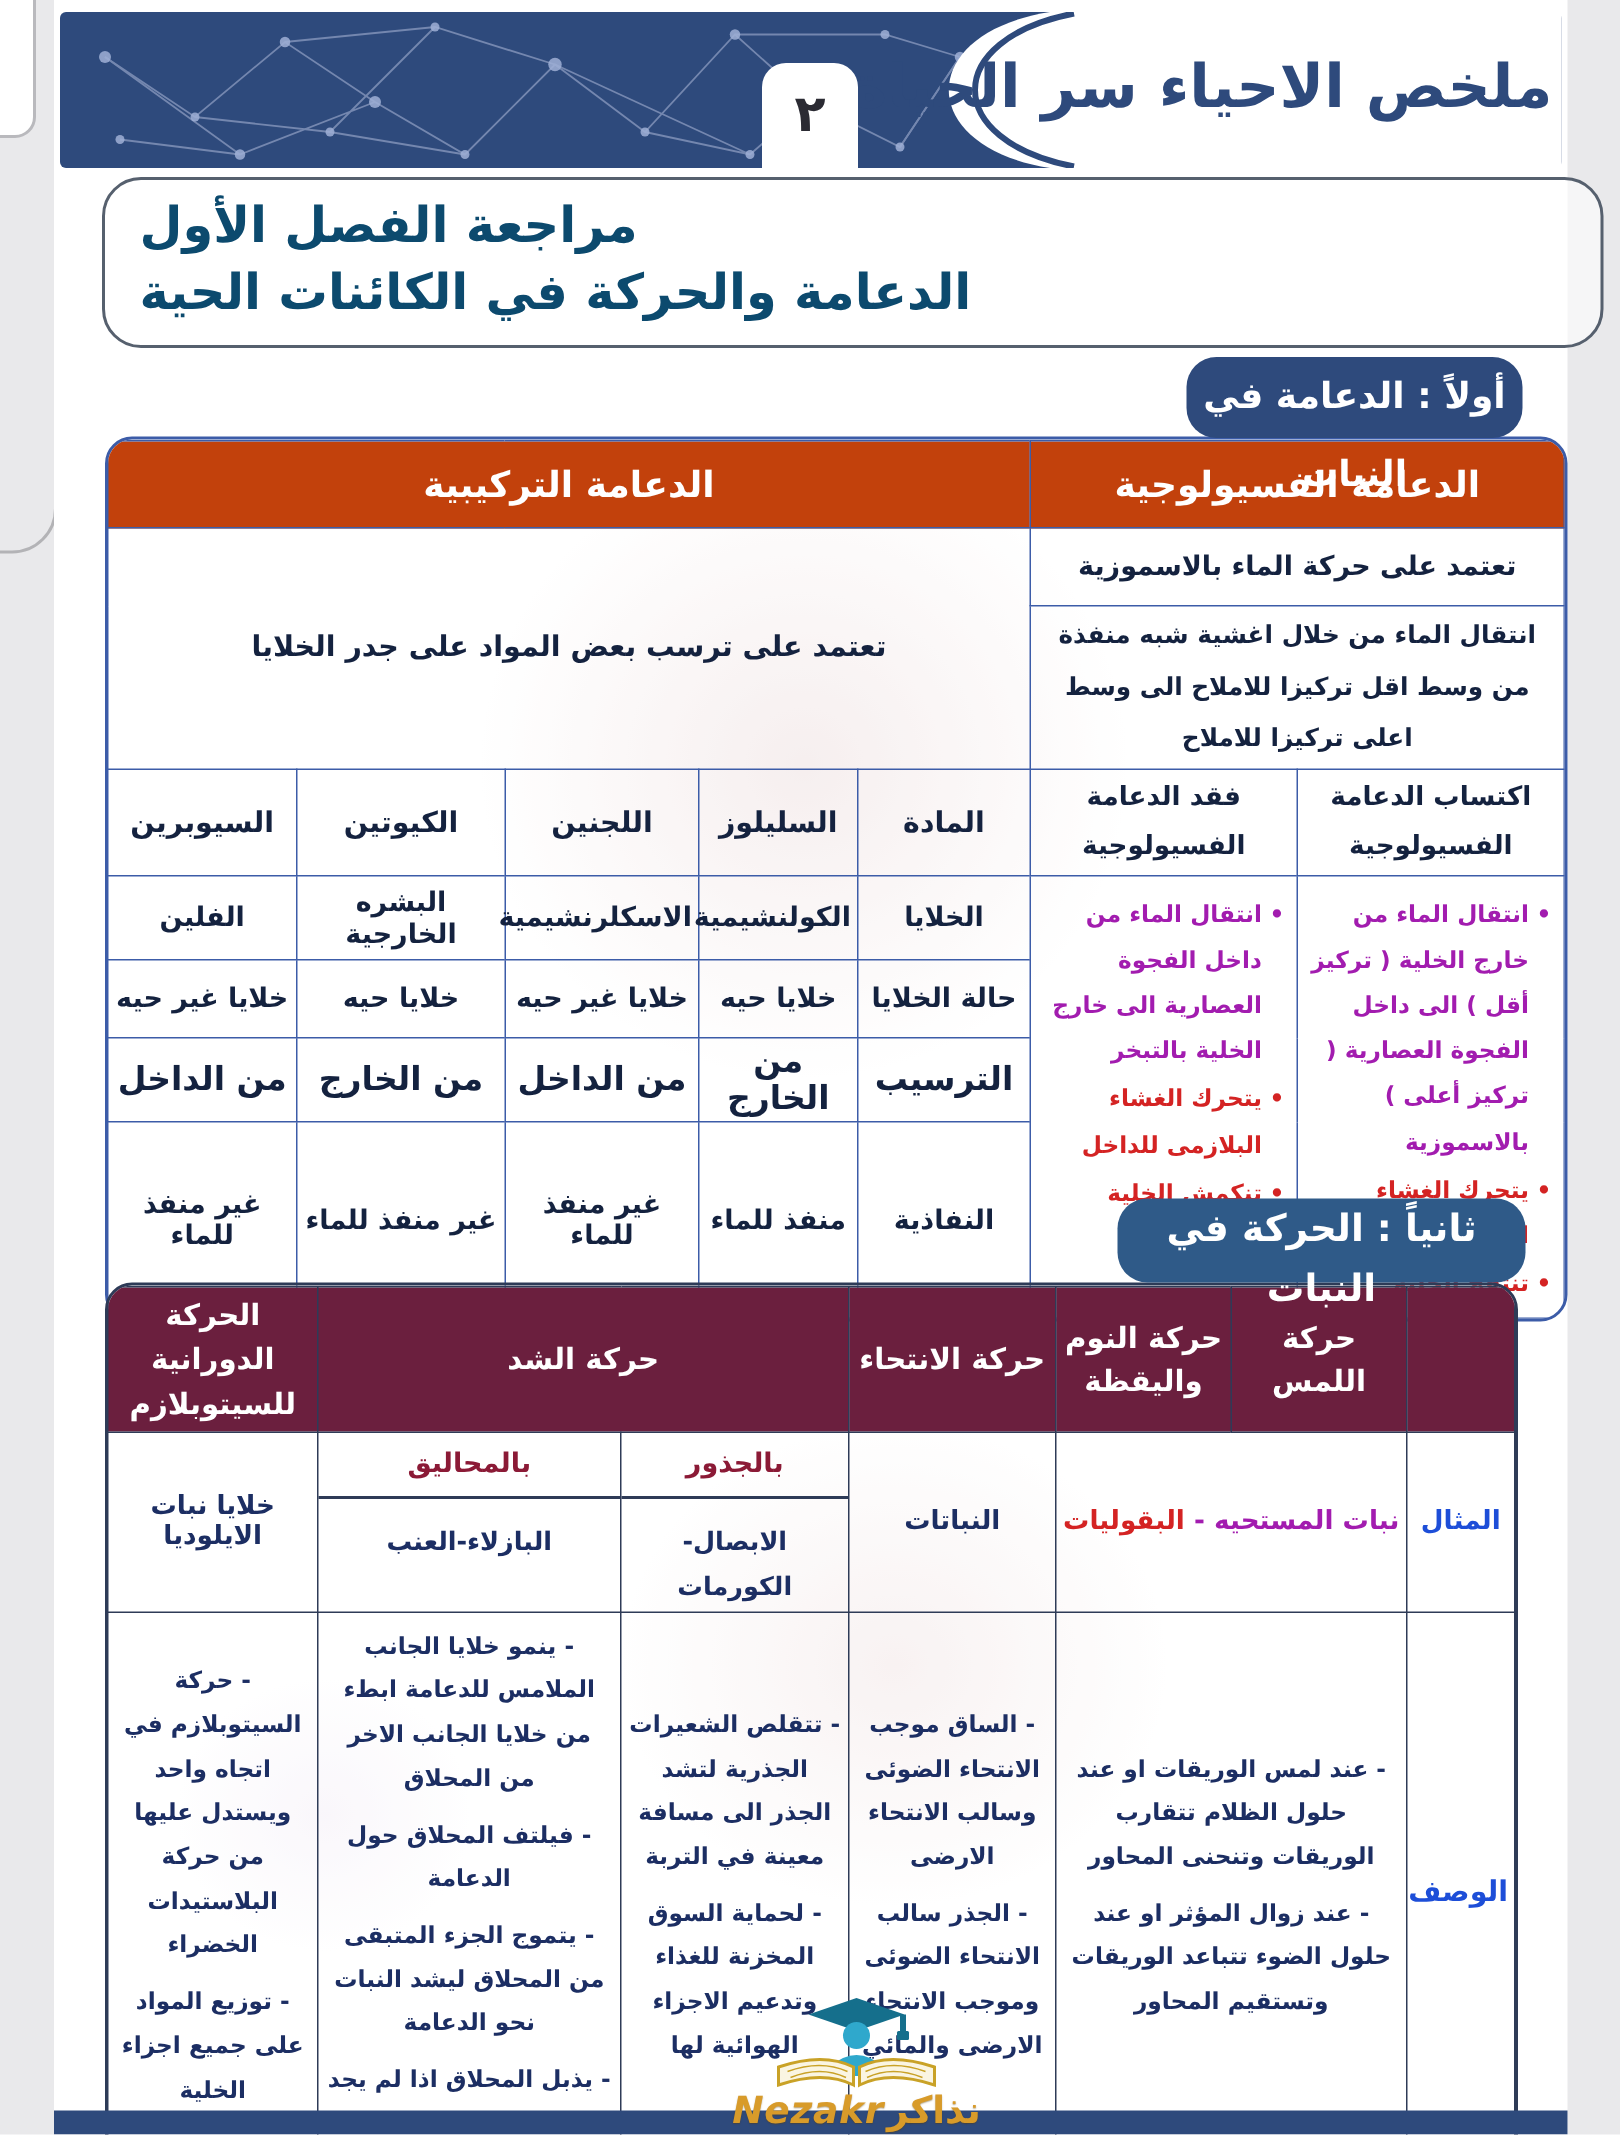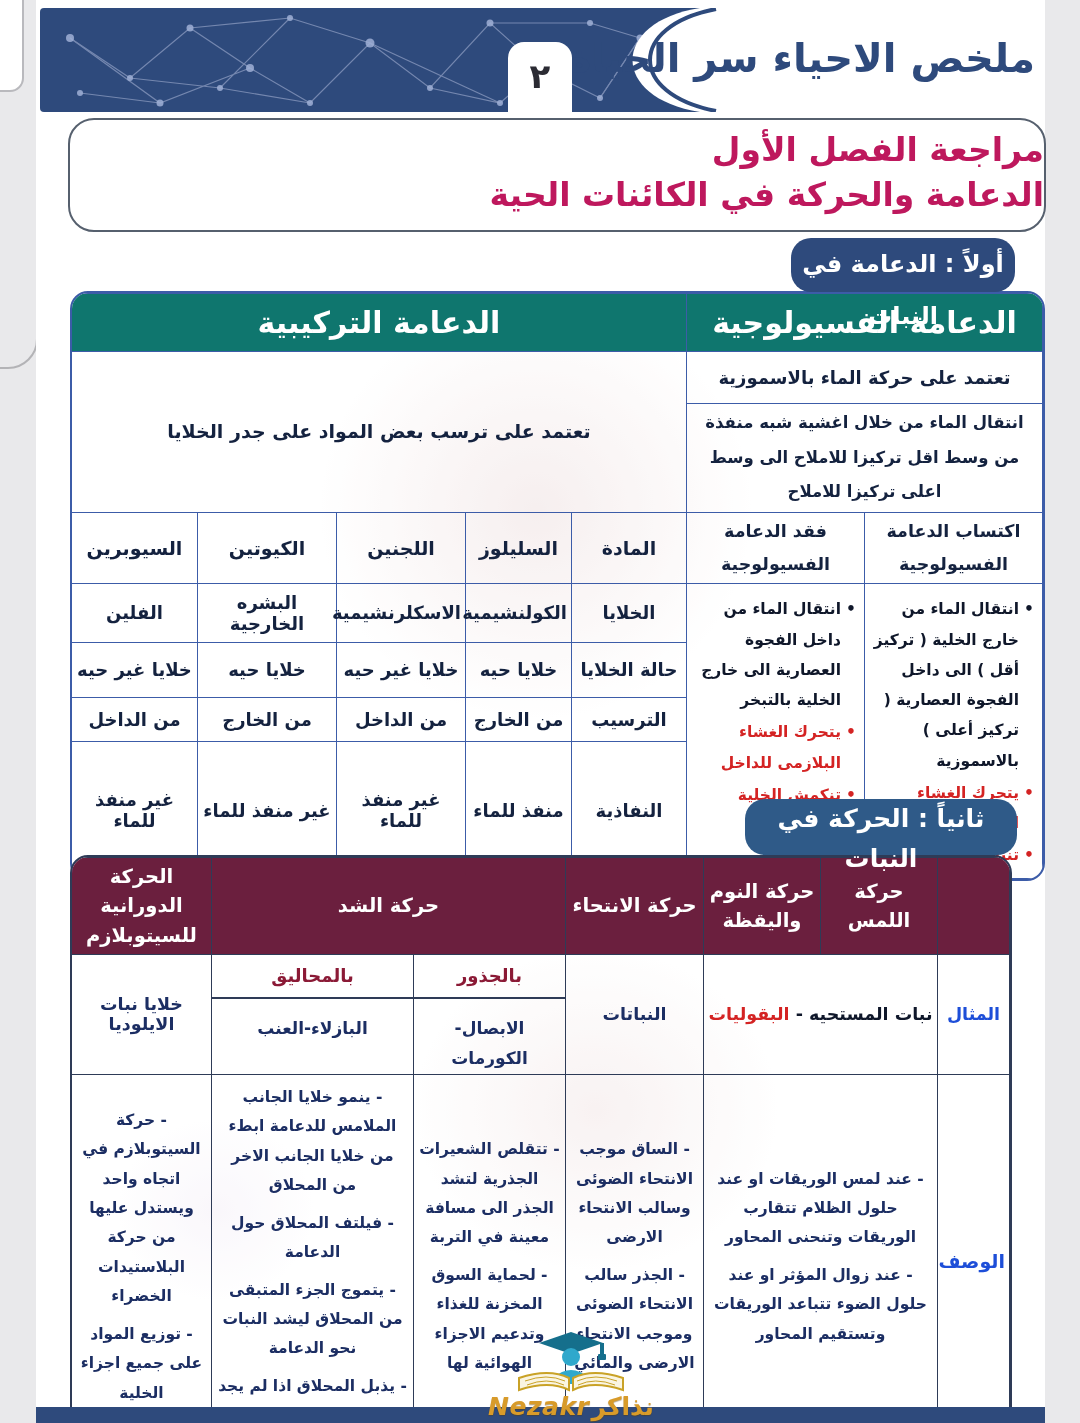--- a/index.html
+++ b/index.html
@@ -37,52 +37,52 @@
   .page-tab{
     position:absolute;left:468px;top:34px;width:64px;height:70px;
     background:#fff;border-radius:16px 16px 0 0;text-align:center;z-index:4;
   }
   .page-tab span{display:inline-block;margin-top:14px;font-size:34px;color:#2b2b33;}
 
   
   .title-box{
     position:absolute;left:32px;top:118px;width:974px;height:110px;z-index:3;
     border:2px solid #56606e;border-radius:26px;background:rgba(255,255,255,0.6);
-    text-align:right;color:#be185d;
+    text-align:left;color:#0c4a6e;padding-left:23px;
   }
   .title-box .l1{font-size:33px;margin-top:10px;}
   .title-box .l2{font-size:33px;margin-top:6px;}
 
   
   .badge{
     position:absolute;z-index:4;background:#2e4a7c;color:#fff;text-align:center;
     border-radius:20px;
   }
   .badge1{right:30px;top:238px;width:224px;height:54px;font-size:24px;line-height:52px;}
   .badge2{right:28px;top:799px;width:272px;height:56px;font-size:25px;line-height:40px;background:#2f5a88;}
 
   
   .t1wrap{
     position:absolute;left:34px;top:291px;width:971px;z-index:3;
     border:2.5px solid #3c5ca8;border-radius:18px;overflow:hidden;background:rgba(255,255,255,0.35);
   }
   table{border-collapse:collapse;table-layout:fixed;width:100%;}
   .t1 td{border:1.6px solid #3c5ca8;text-align:center;vertical-align:middle;color:#14223f;padding:2px 4px;}
-  .t1 .hdr{background:#0f766e;color:#fff;font-size:30px;height:53px;}
+  .t1 .hdr{background:#c2410c;color:#fff;font-size:24px;height:53px;}
   .red{color:#d42323;text-align:right;}
-  .navy{color:#0f172a;}
+  .navy{color:#a21caf;}
   .purple{color:#7030a0;}
   .t1 .dep{font-size:18px;height:47px;}
   .t1 .dep2{font-size:19px;line-height:2.1;}
   .t1 .defin{font-size:16.5px;line-height:2.1;height:75px;}
   .t1 .chead{font-size:19px;height:63px;}
   .t1 .chead-red{font-size:17.5px;line-height:1.9;}
   .t1 .r-cells{height:50px;font-size:18px;}
   .t1 .r-state{height:47px;font-size:18px;}
-  .t1 .r-dep{height:37px;font-size:18px;}
+  .t1 .r-dep{height:37px;font-size:22px;}
   .t1 .r-perm{height:125px;font-size:18px;}
   .t1 .bullets{vertical-align:top;text-align:right;padding:10px 8px 6px 4px;font-size:15.5px;line-height:1.95;}
   .bul{position:relative;padding-right:15px;margin-bottom:2px;}
   .bul::before{content:"\2022";position:absolute;right:0;top:0;}
 
   
   .t2wrap{
     position:absolute;left:34px;top:855px;width:938px;z-index:3;
     border:2.5px solid #2e3b57;border-radius:18px;overflow:hidden;background:rgba(255,255,255,0.3);
   }

